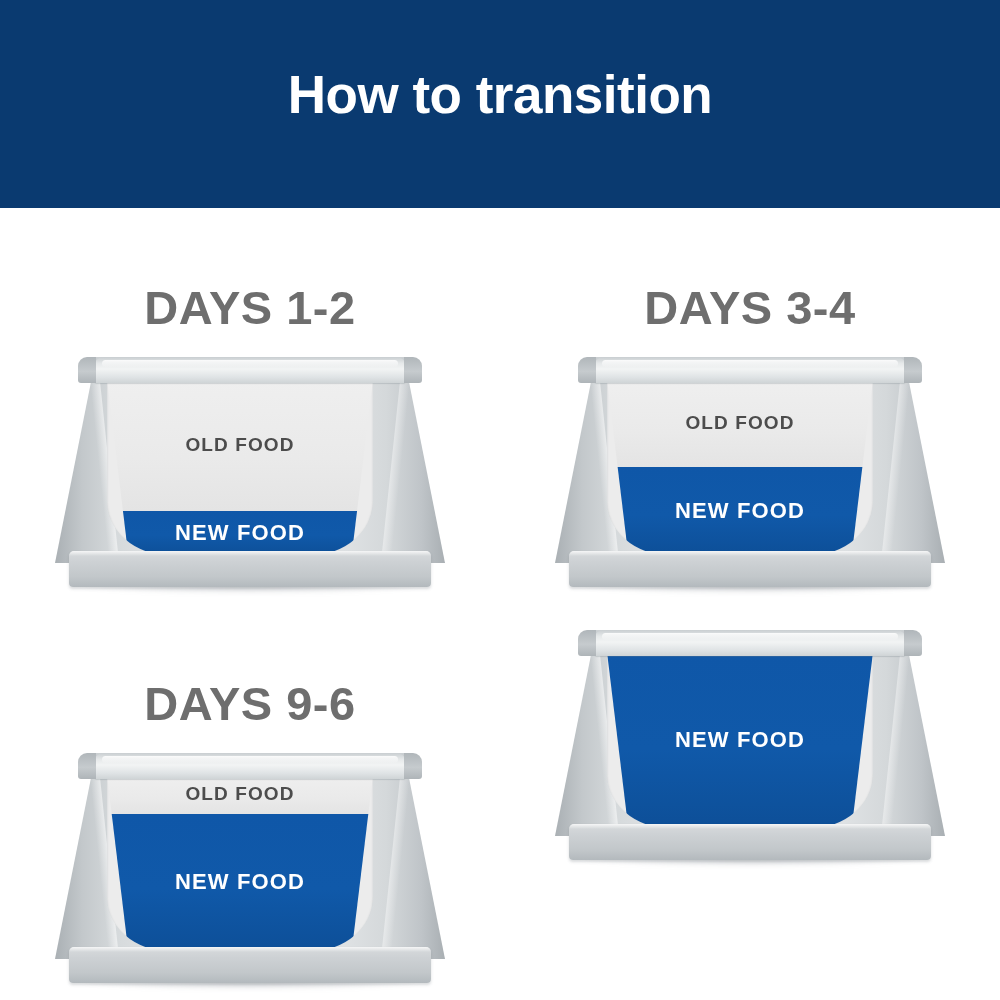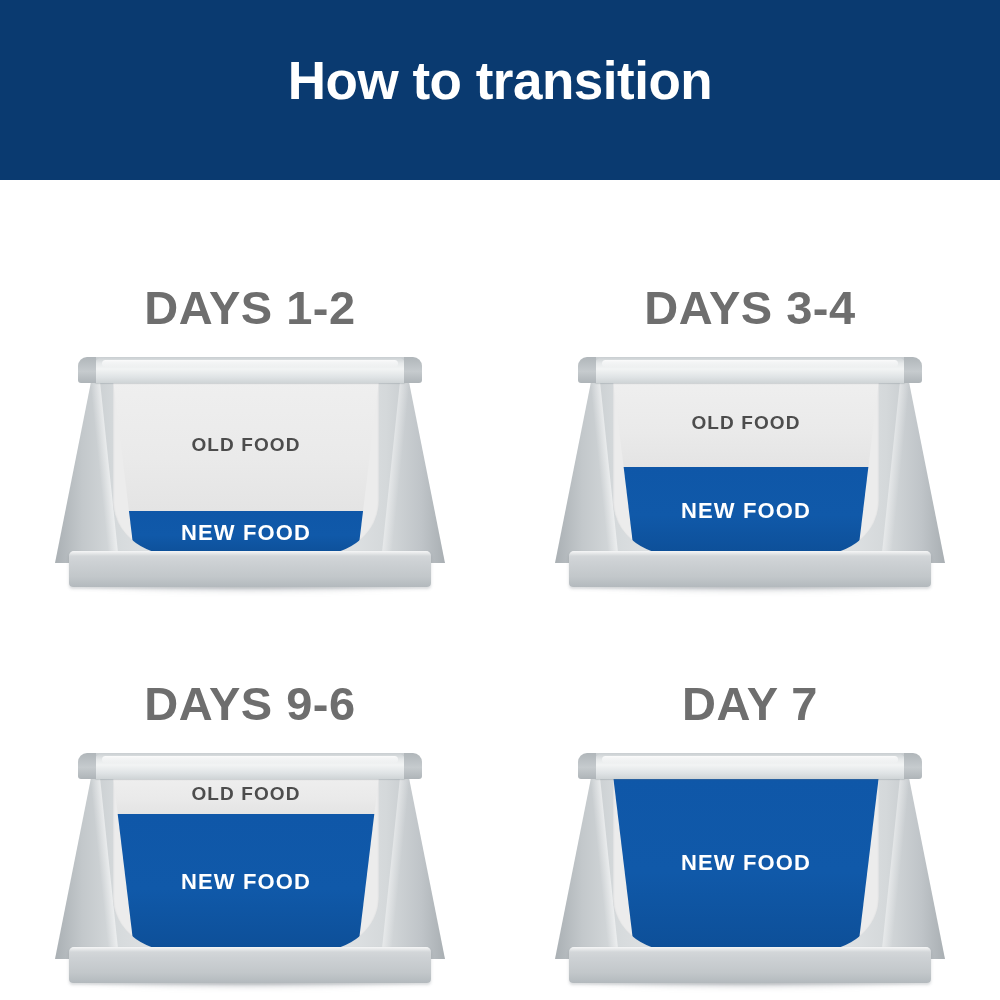--- a/index.html
+++ b/index.html
@@ -22,21 +22,21 @@
     height: 1000px;
     background: #ffffff;
   }
 
   
   .header {
     position: absolute;
     left: 0;
     top: 0;
     width: 1000px;
-    height: 180px;
+    height: 208px;
     background: #0a3a70;
     display: flex;
     flex-direction: column;
     align-items: center;
     justify-content: center;
     box-sizing: border-box;
     padding-bottom: 18px;
   }
   .header-title {
     color: #ffffff;
@@ -147,21 +147,21 @@
         #dfe2e4 26%,
         #dfe2e4 74%,
         #d4d8da 85%,
         #bfc4c8 94%,
         #a9afb3 100%);
   }
 
   
   .bowl-cavity {
     position: absolute;
-    left: 58px;
+    left: 52px;
     top: 22px;
     width: 266px;
     height: 176px;
     border-radius: 4px 4px 62px 62px / 4px 4px 54px 54px;
     overflow: hidden;
     background: #ececec;
     box-shadow: inset 0 1px 2px rgba(110,118,126,0.30);
   }
   
   .bowl-cavity-inner {
@@ -345,21 +345,20 @@
         </div>
         <div class="bowl-rim">
           <span class="rim-cap left"></span>
           <span class="rim-cap right"></span>
         </div>
         <div class="bowl-base"></div>
       </div>
     </div>
 
     <div class="cell">
-      <h2 class="step-heading">DAY 7</h2>
       <div class="bowl-wrap">
         <div class="bowl-ground-shadow"></div>
         <div class="bowl-body"></div>
         <div class="shell-highlight-left"></div>
         <div class="shell-highlight-right"></div>
         <div class="bowl-cavity">
           <div class="bowl-cavity-inner">
 
             <div class="new-food" style="height: 100%;">
               <span class="new-food-label">NEW FOOD</span>

